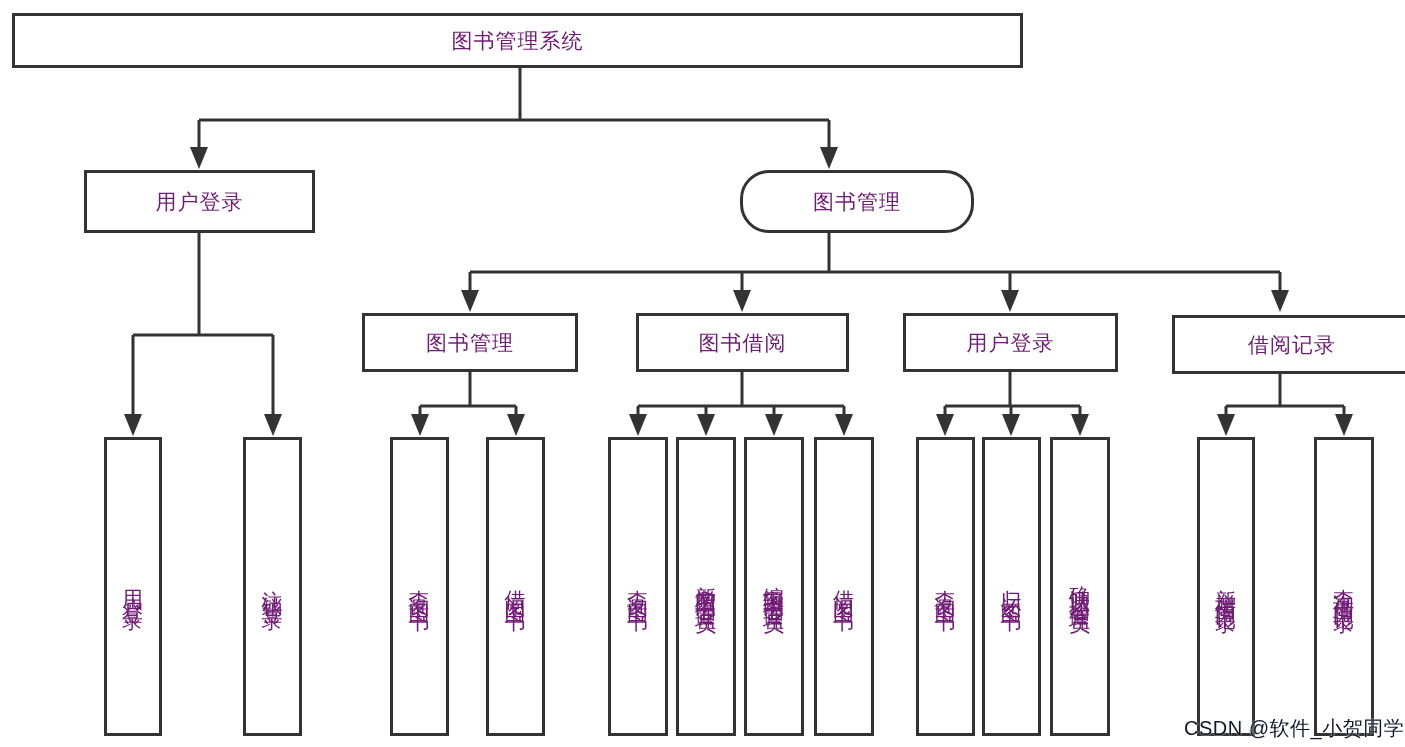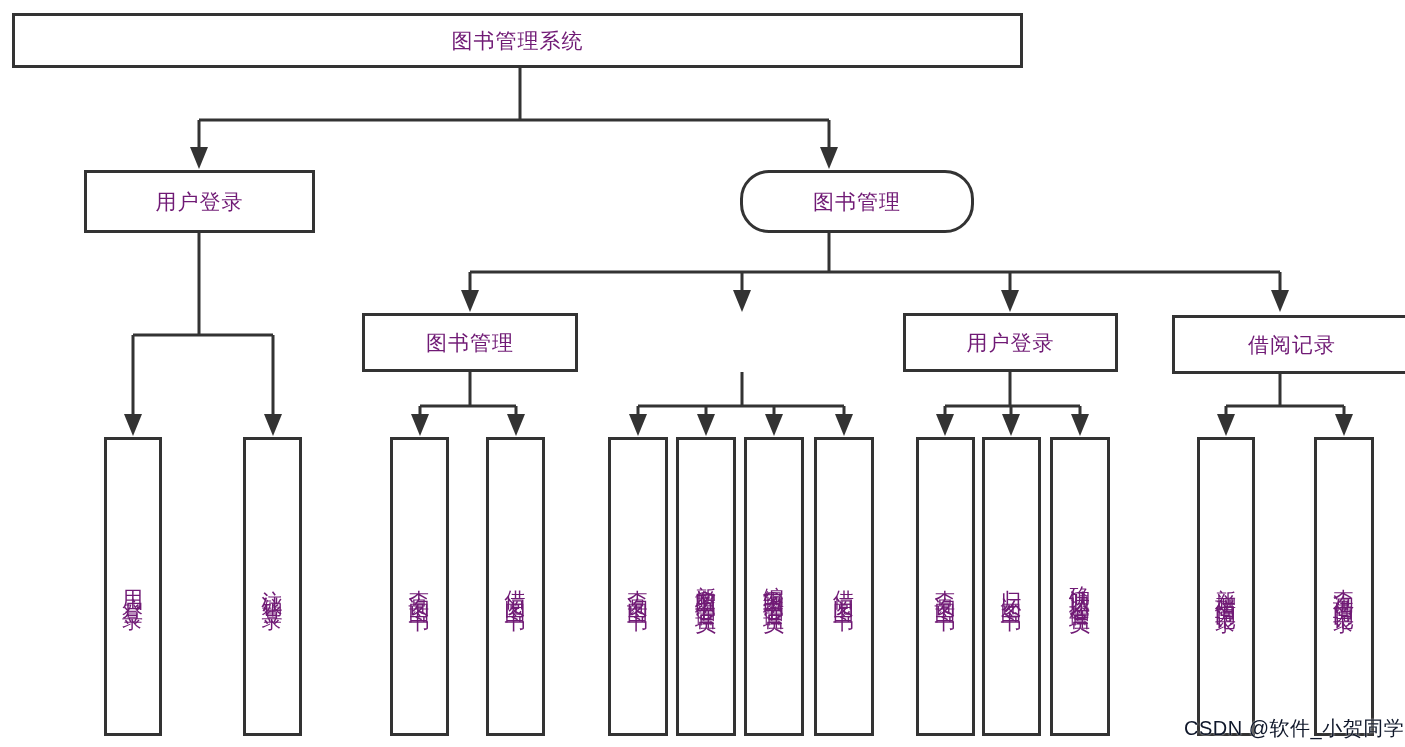--- a/index.html
+++ b/index.html
@@ -95,20 +95,21 @@
       <polygon points="1344,436 1335,414 1353,414"></polygon>
     </g>
   </svg>
 
   <div class="node h" style="left:12px; top:13px; width:1011px; height:55px;">图书管理系统</div>
 
   <div class="node h" style="left:84px; top:170px; width:231px; height:63px;">用户登录</div>
   <div class="node h" style="left:740px; top:170px; width:234px; height:63px;border-radius:29px;">图书管理</div>
 
   <div class="node h" style="left:362px; top:313px; width:216px; height:59px;">图书管理</div>
+  <div class="node h" style="left:636px; top:313px; width:213px; height:59px;">图书借阅</div>
   <div class="node h" style="left:903px; top:313px; width:215px; height:59px;">用户登录</div>
   <div class="node h" style="left:1172px; top:315px; width:240px; height:59px;">借阅记录</div>
 
   <div class="node v" style="left:104px; top:437px; width:58px; height:299px;">用户登录</div>
   <div class="node v" style="left:243px; top:437px; width:59px; height:299px;">注销登录</div>
 
   <div class="node v" style="left:390px; top:437px; width:59px; height:299px;">查询图书</div>
   <div class="node v" style="left:486px; top:437px; width:59px; height:299px;">借阅图书</div>
 
   <div class="node v" style="left:608px; top:437px; width:60px; height:299px;">查询图书</div>

